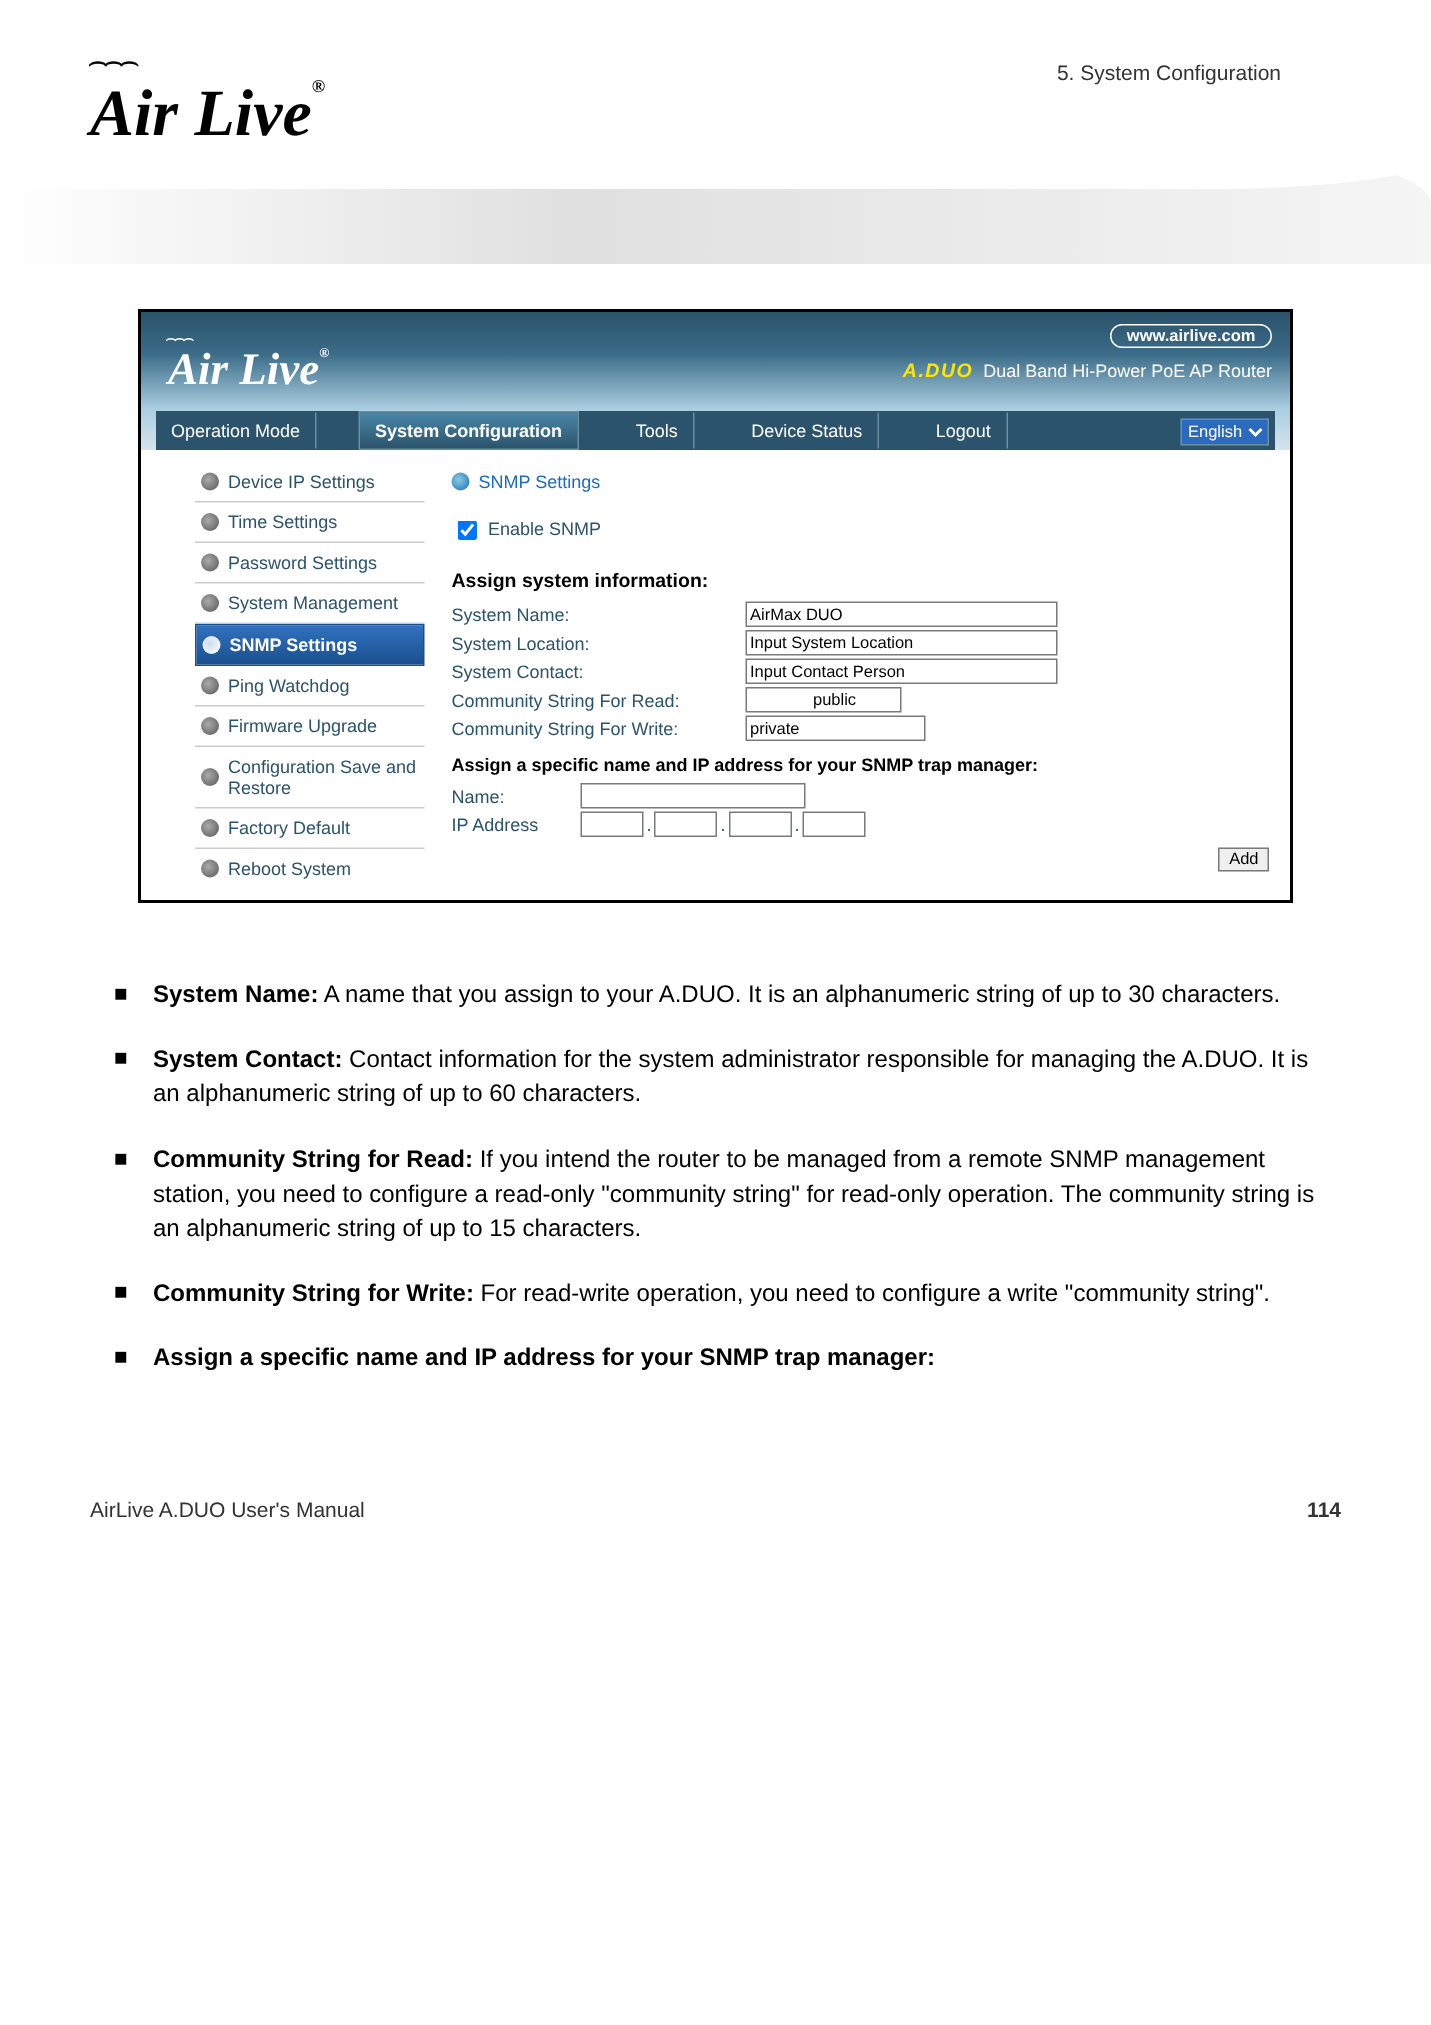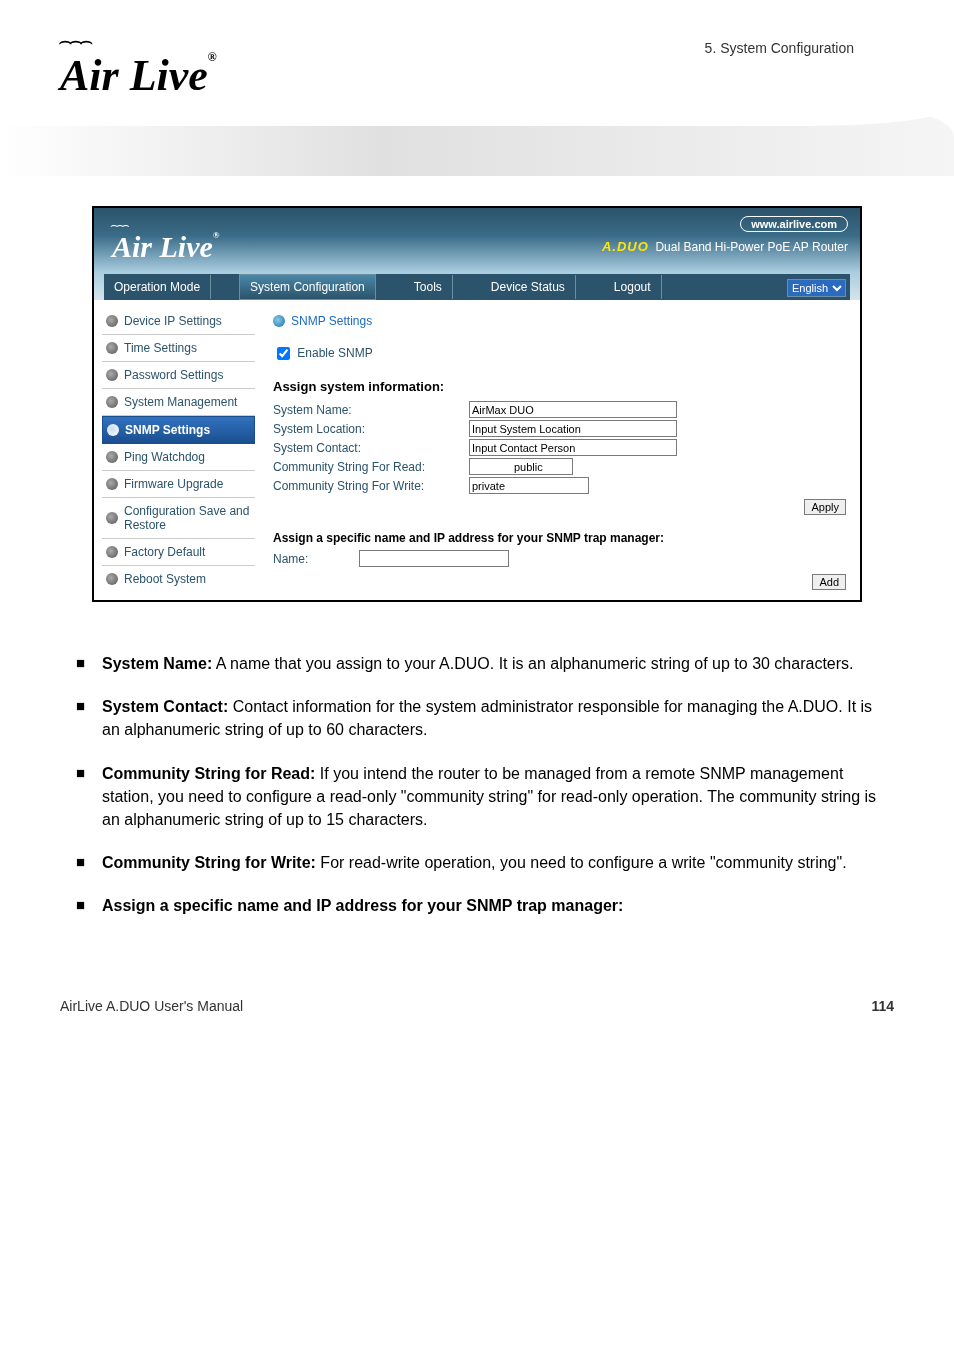--- a/index.html
+++ b/index.html
@@ -16,26 +16,26 @@
   .screenshot { border: 2px solid #000; margin: 0 auto 40px auto; width: 770px; position: relative; }
   .ss-hero { background: linear-gradient(to bottom, #2b536b 0%, #3a6b87 30%, #aacde0 70%, #d5e4ed 100%); padding: 12px 10px 0 10px; position: relative; }
   .ss-logo-small { font-family: Georgia, serif; font-weight: bold; font-size: 30px; font-style: italic; color: #fff; position: relative; padding-top: 10px; padding-left: 8px; }
   .ss-logo-small .reg { font-size: 9px; vertical-align: top; font-style: normal; }
   .ss-logo-small-swoosh { position: absolute; top: -2px; left: 6px; font-size: 12px; letter-spacing: -2px; color: #fff; font-style: normal; font-weight: normal; }
   .pill { position: absolute; right: 12px; top: 8px; border: 1px solid #fff; color: #fff; font-size: 11px; padding: 1px 10px; border-radius: 10px; font-weight: bold; }
   .hero-sub { position: absolute; right: 12px; top: 31px; color: #fff; font-size: 12px; }
   .hero-sub b { color: #ffe600; font-style: italic; font-size: 13px; letter-spacing: 1px; }
   .nav { display: flex; align-items: center; background: #2b536b; margin-top: 10px; padding: 0; height: 26px; gap: 28px; }
   .nav-item { color: #fff; font-size: 12px; padding: 5px 10px; border-right: 1px solid #6b8ea1; cursor: pointer; }
-  .nav-item.active { background: linear-gradient(#4a87a8, #2b536b); border: 1px solid #6b8ea1; font-weight: normal; }
+  .nav-item.active { background: linear-gradient(#4a87a8, #2b536b); border: 1px solid #6b8ea1; font-weight: bold; }
   .nav .sel { margin-left: auto; margin-right: 4px; }
   .nav select { font-size: 11px; background: #2b6bbf; color: #fff; border: 1px solid #6b8ea1; height: 18px; }
 
   .ss-body { display: flex; background: #fff; }
-  .sidebar { width: 165px; padding: 8px 4px 8px 8px; }
+  .sidebar { width: 165px; padding: 8px 4px 8px 8px; margin-left: 28px; }
   .side-item { border-bottom: 1px solid #ccc; padding: 6px 4px; font-size: 12px; color: #2b536b; cursor: pointer; display: flex; align-items: center; gap: 6px; }
   .side-item:last-child { border-bottom: none; }
   .bullet { width: 12px; height: 12px; border-radius: 50%; background: radial-gradient(circle at 40% 40%, #aaa, #555); flex-shrink: 0; display: inline-block; }
   .side-item.selected { background: linear-gradient(#3271bf, #1a4f8f); color: #fff; font-weight: bold; border: 1px solid #1a4f8f; }
   .side-item.selected .bullet { background: radial-gradient(circle at 40% 40%, #cde, #fff); }
 
   .content { flex: 1; padding: 10px 14px; font-size: 12px; color: #2b536b; }
   .ct-title { color: #1a6bbf; font-weight: normal; padding: 4px 0 14px 0; display: flex; align-items: center; gap: 6px; }
   .ct-title .bullet2 { width: 12px; height: 12px; border-radius: 50%; background: radial-gradient(circle at 40% 40%, #8cd, #1a6bbf); display: inline-block; }
   .checkbox-row { padding: 2px 0 16px 0; }
@@ -163,28 +163,34 @@
         </div>
 
         <div class="frow">
           <label>Community String For Read:</label>
           <input type="text" style="width: 104px; padding-left: 44px;" value="public">
         </div>
         <div class="frow">
           <label>Community String For Write:</label>
           <input type="text" style="width: 120px;" value="private">
         </div>
-        <div class="apply-row">
-          <button>Apply</button>
-        </div>
 
         <div class="sec-h2">Assign a specific name and IP address for your SNMP trap manager:</div>
         <div class="frow">
           <label style="width:80px">Name:</label>
           <input type="text" style="width: 150px;">
+        </div>
+        <div class="frow">
+          <label style="width:80px">IP Address</label>
+          <span class="ip-group">
+            <input type="text" class="ipbox" style=""> .
+            <input type="text" class="ipbox" style=""> .
+            <input type="text" class="ipbox" style=""> .
+            <input type="text" class="ipbox" style="">
+          </span>
         </div>
         <div class="add-row">
           <button>Add</button>
         </div>
       </div>
     </div>
   </div>
 
   <ul class="doc-list">
     <li><b>System Name:</b><span> A name that you assign to your A.DUO. It is an alphanumeric string of up to 30 characters.</span></li>

